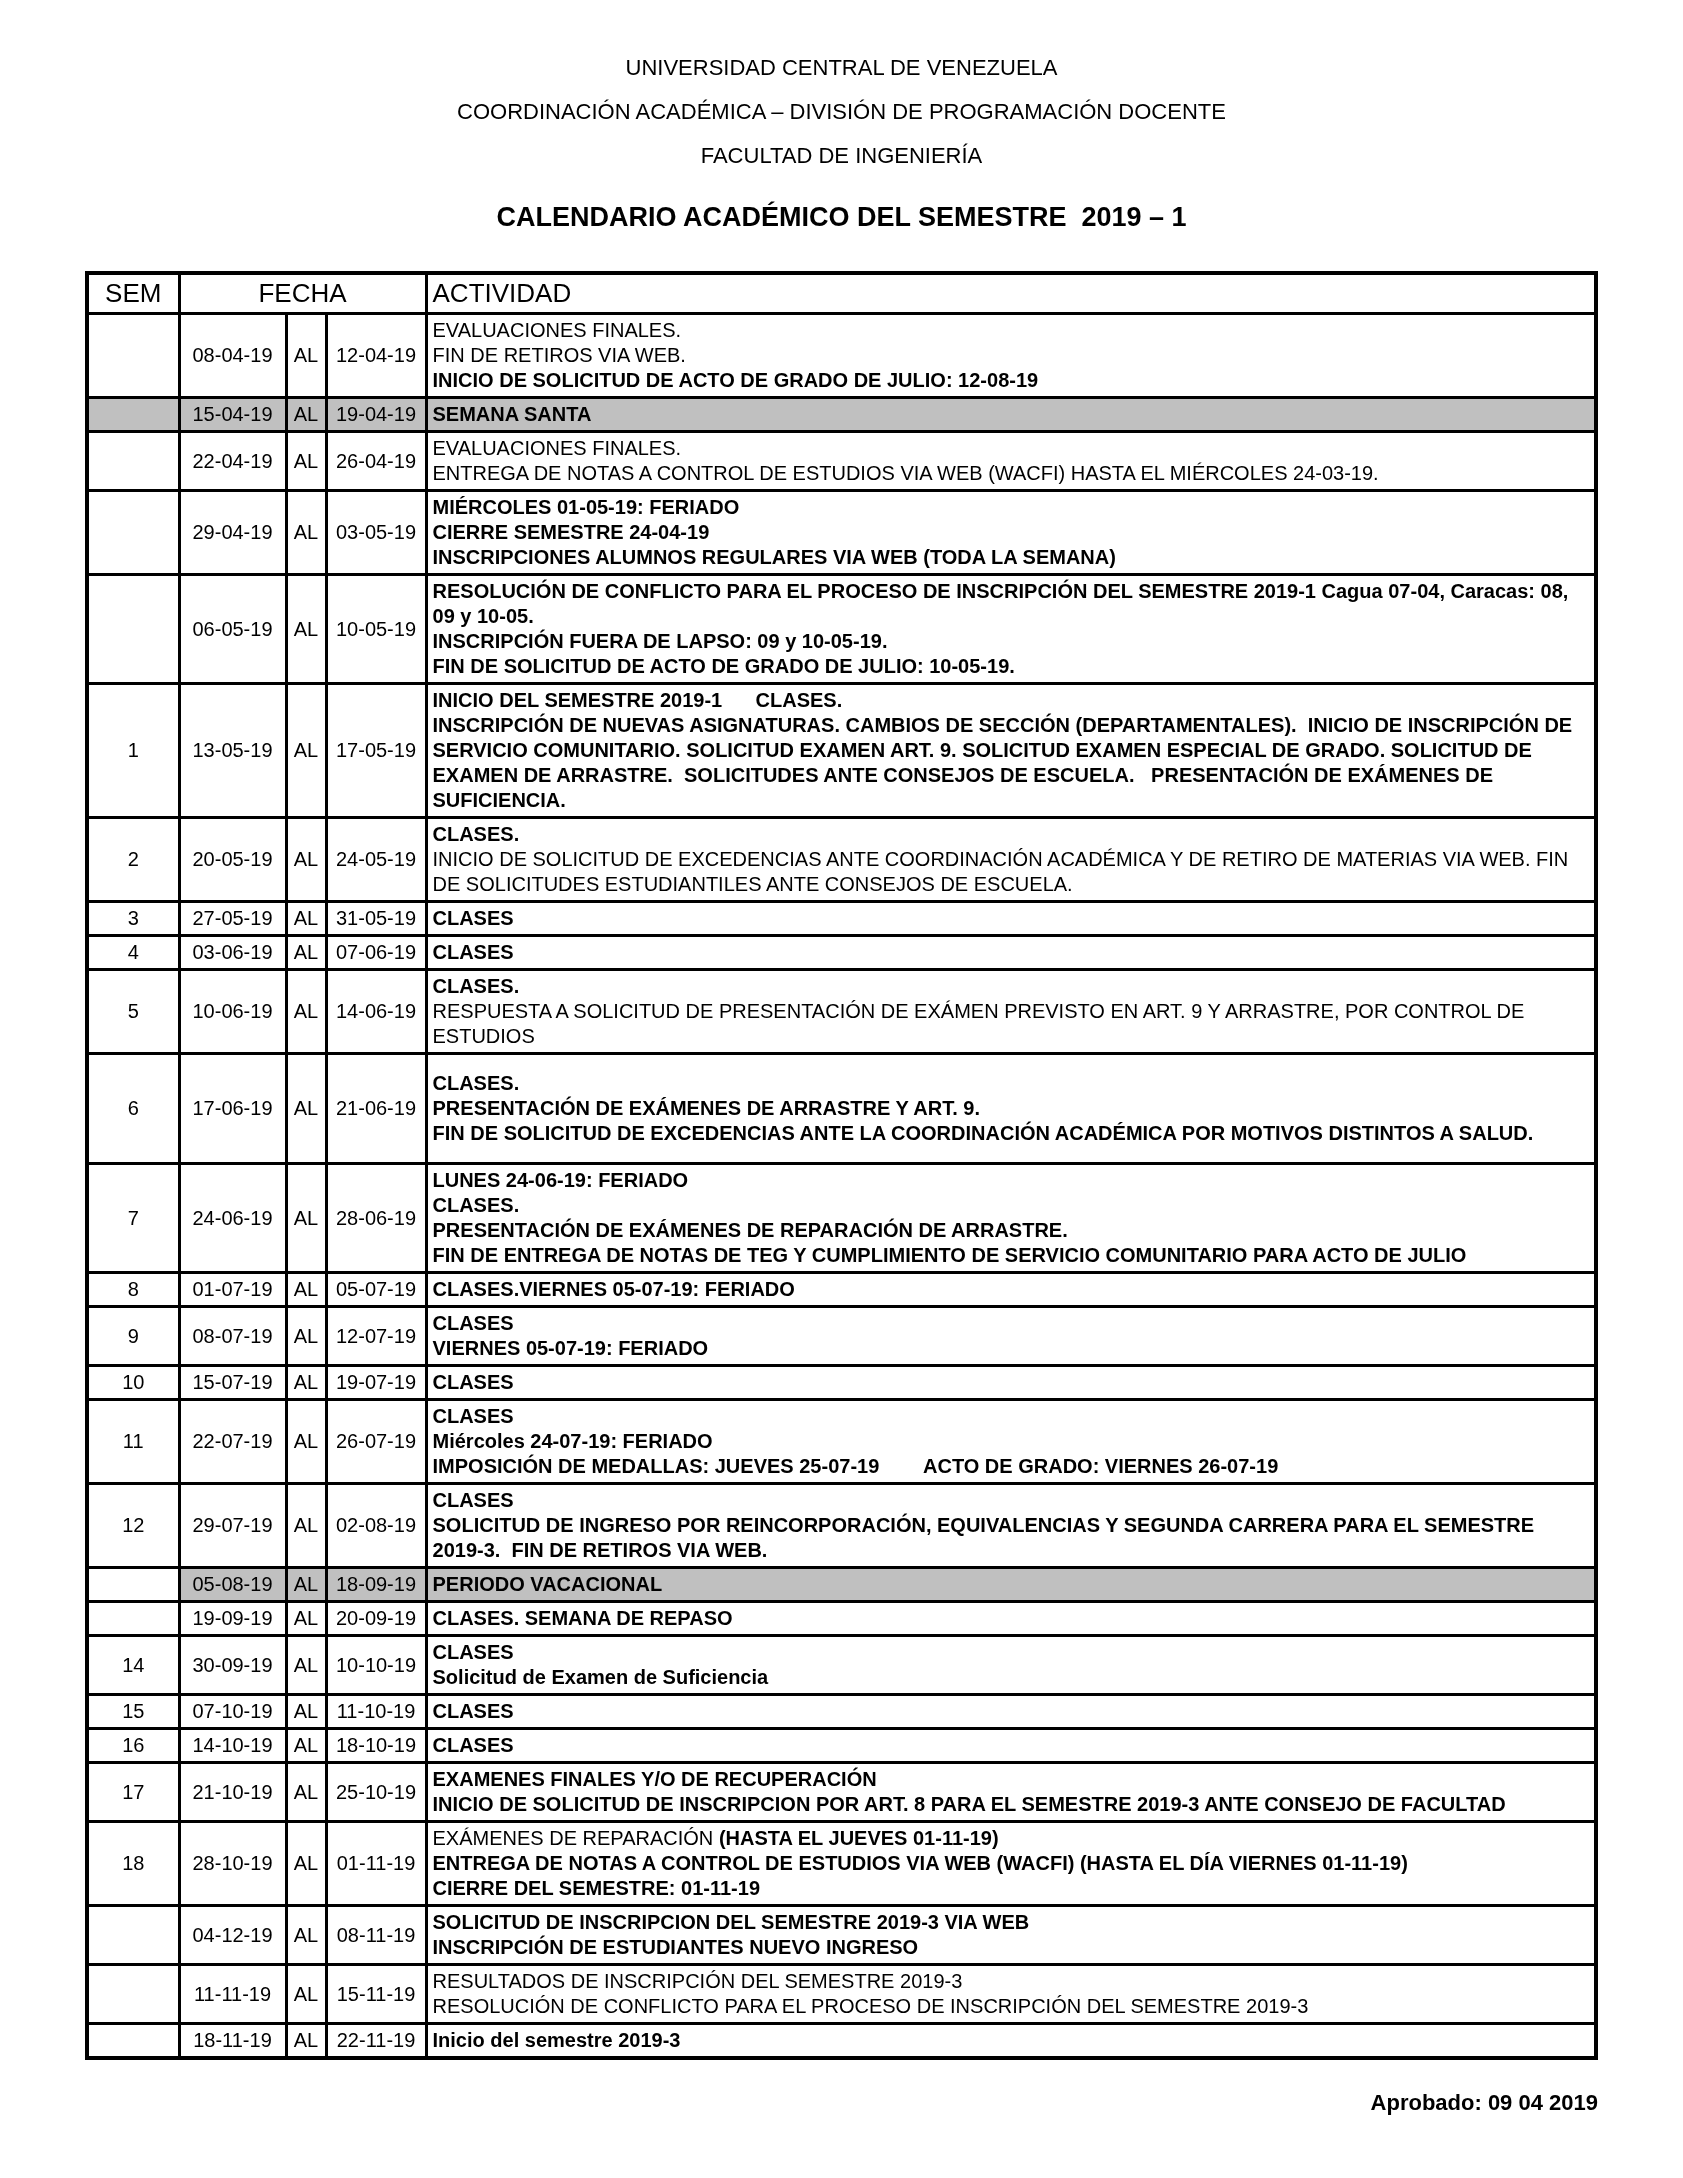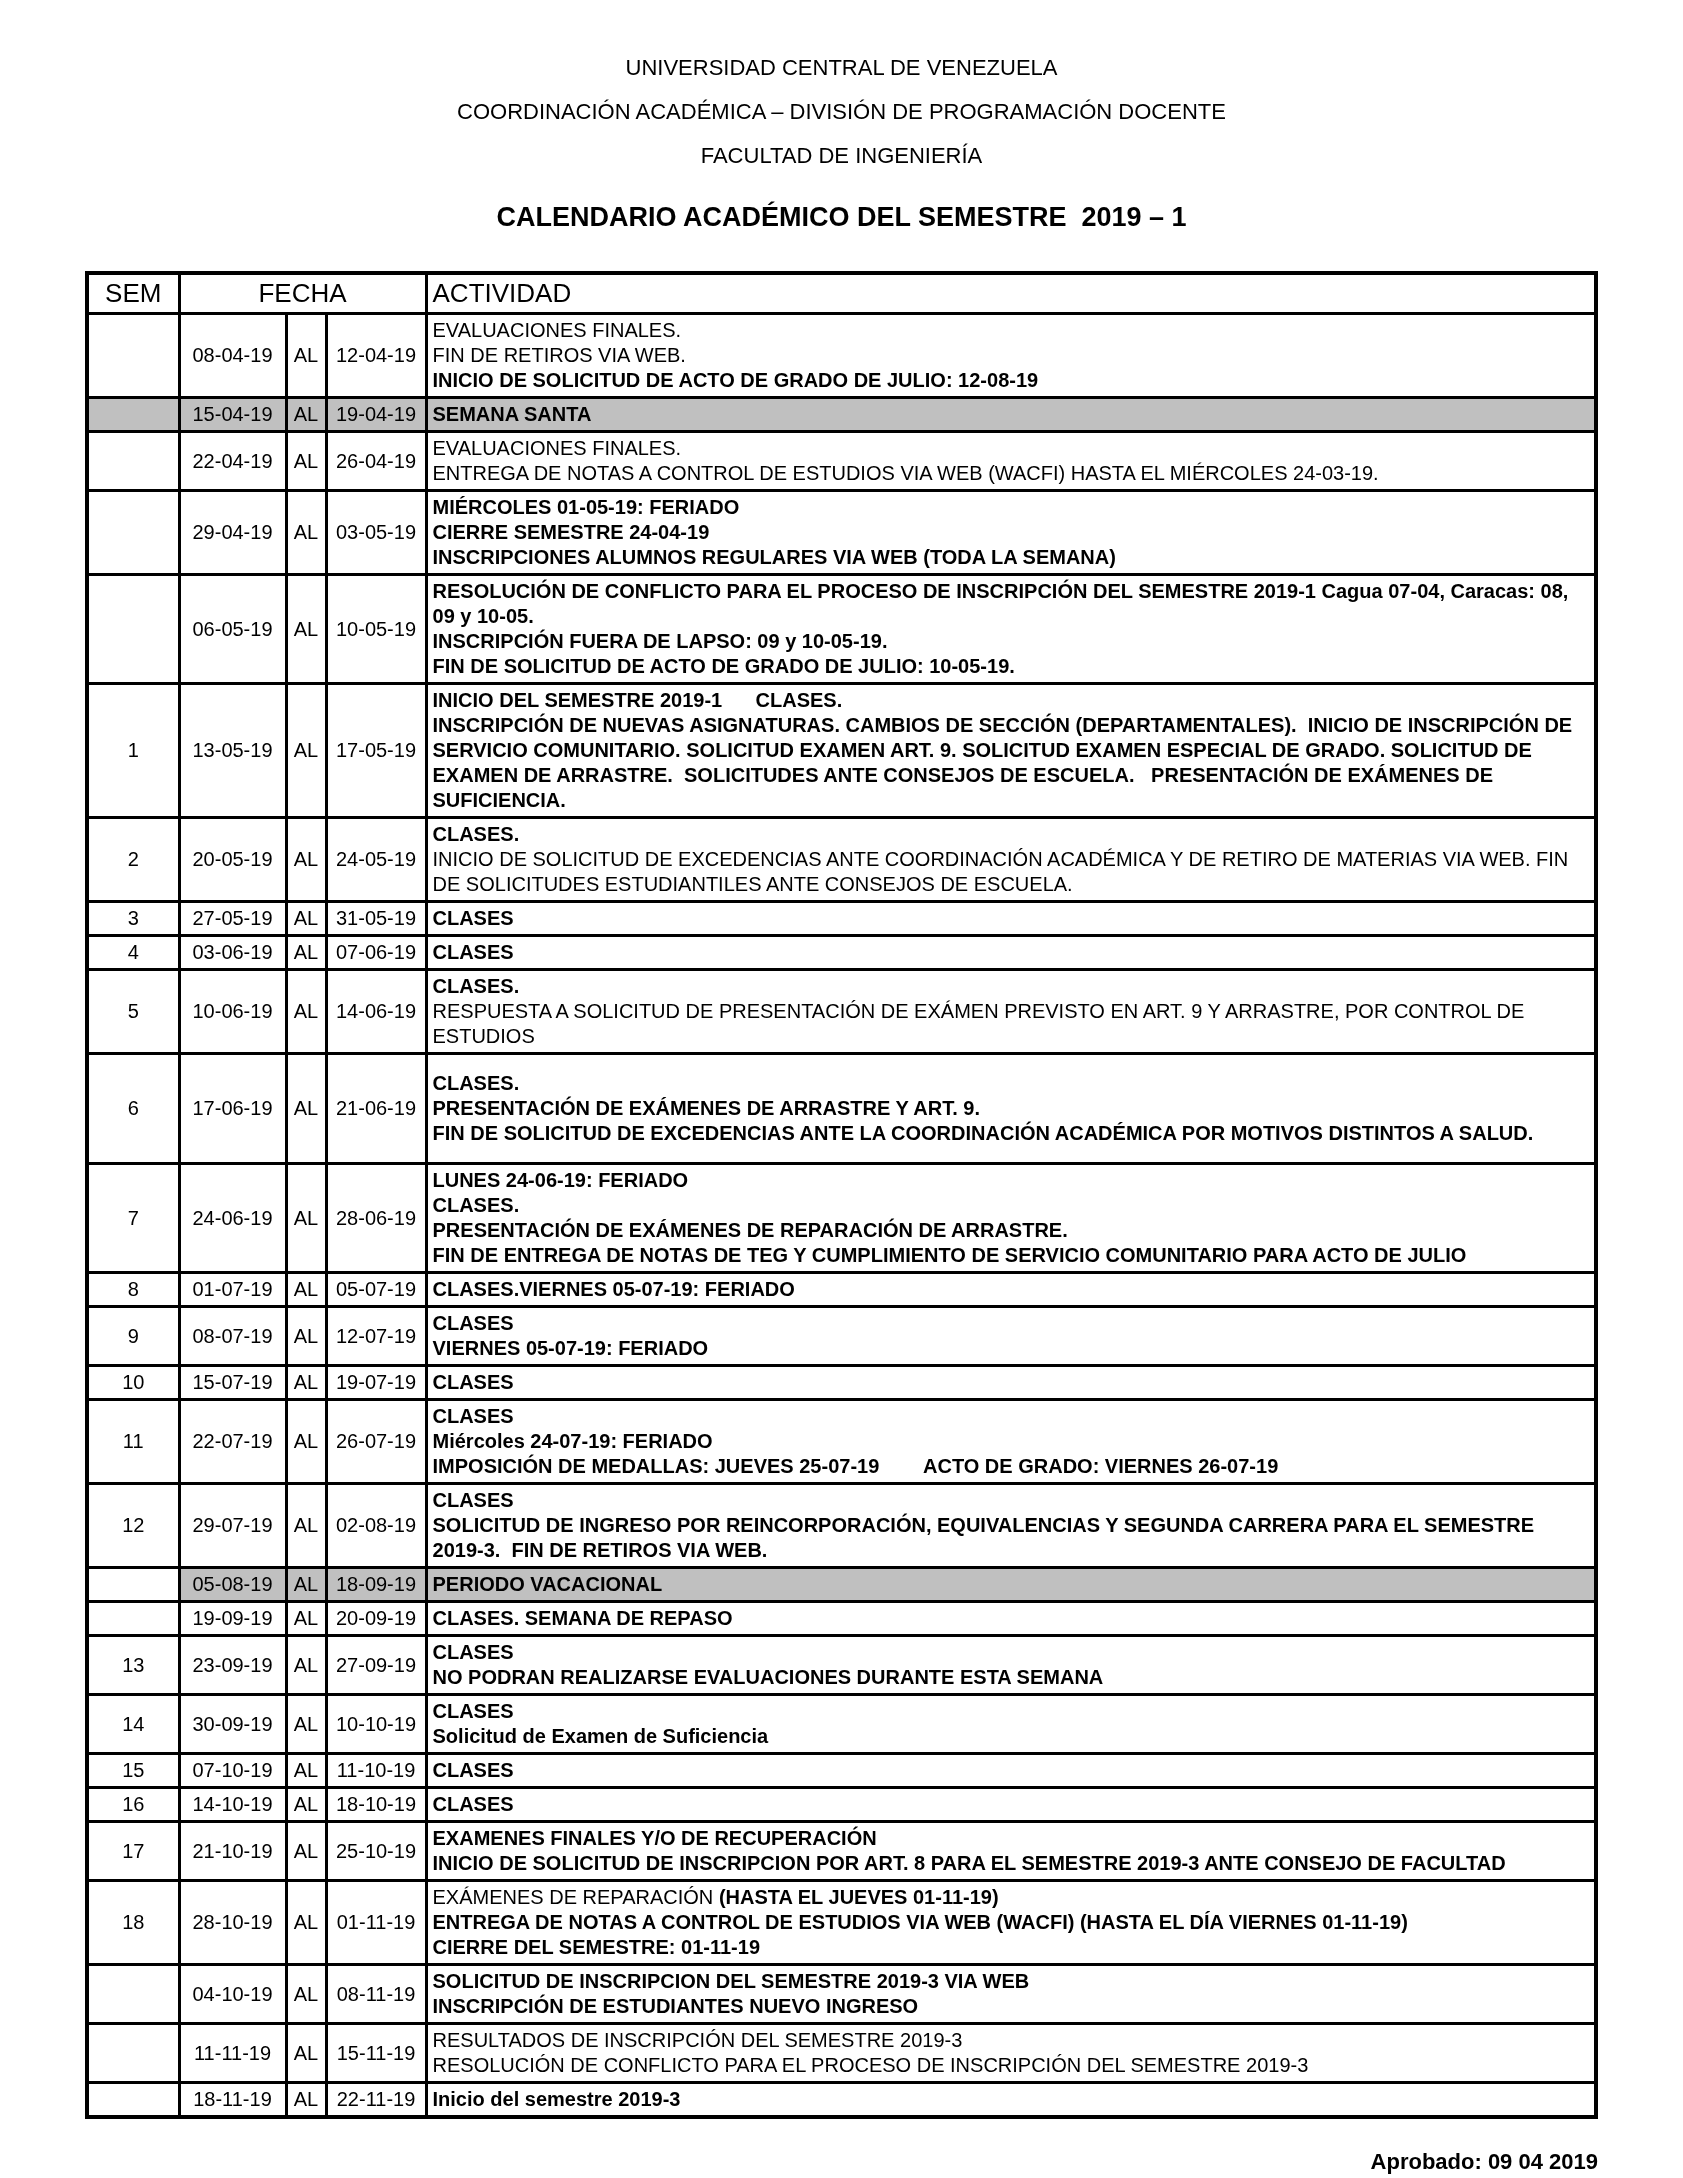--- a/index.html
+++ b/index.html
@@ -253,30 +253,20 @@
         <tr>
           <td class="c-sem"></td>
           <td class="c-d1">19-09-19</td>
           <td class="c-al">AL</td>
           <td class="c-d2">20-09-19</td>
           <td class="c-act">
             <div class="act-line"><span class="b">CLASES. SEMANA DE REPASO</span></div>
           </td>
         </tr>
         <tr>
-          <td class="c-sem">13</td>
-          <td class="c-d1">23-09-19</td>
-          <td class="c-al">AL</td>
-          <td class="c-d2">27-09-19</td>
-          <td class="c-act">
-            <div class="act-line"><span class="b">CLASES</span></div>
-            <div class="act-line"><span class="b">NO PODRAN REALIZARSE EVALUACIONES DURANTE ESTA SEMANA</span></div>
-          </td>
-        </tr>
-        <tr>
           <td class="c-sem">14</td>
           <td class="c-d1">30-09-19</td>
           <td class="c-al">AL</td>
           <td class="c-d2">10-10-19</td>
           <td class="c-act">
             <div class="act-line"><span class="b">CLASES</span></div>
             <div class="act-line"><span class="b">Solicitud de Examen de Suficiencia</span></div>
           </td>
         </tr>
         <tr>
@@ -313,21 +303,21 @@
           <td class="c-al">AL</td>
           <td class="c-d2">01-11-19</td>
           <td class="c-act">
             <div class="act-line"><span>EXÁMENES DE REPARACIÓN </span><span class="b">(HASTA EL JUEVES 01-11-19)</span></div>
             <div class="act-line"><span class="b">ENTREGA DE NOTAS A CONTROL DE ESTUDIOS VIA WEB (WACFI) (HASTA EL DÍA VIERNES 01-11-19)</span></div>
             <div class="act-line"><span class="b">CIERRE DEL SEMESTRE: 01-11-19</span></div>
           </td>
         </tr>
         <tr>
           <td class="c-sem"></td>
-          <td class="c-d1">04-10-19</td>
+          <td class="c-d1">04-12-19</td>
           <td class="c-al">AL</td>
           <td class="c-d2">08-11-19</td>
           <td class="c-act">
             <div class="act-line"><span class="b">SOLICITUD DE INSCRIPCION DEL SEMESTRE 2019-3 VIA WEB</span></div>
             <div class="act-line"><span class="b">INSCRIPCIÓN DE ESTUDIANTES NUEVO INGRESO</span></div>
           </td>
         </tr>
         <tr>
           <td class="c-sem"></td>
           <td class="c-d1">11-11-19</td>

